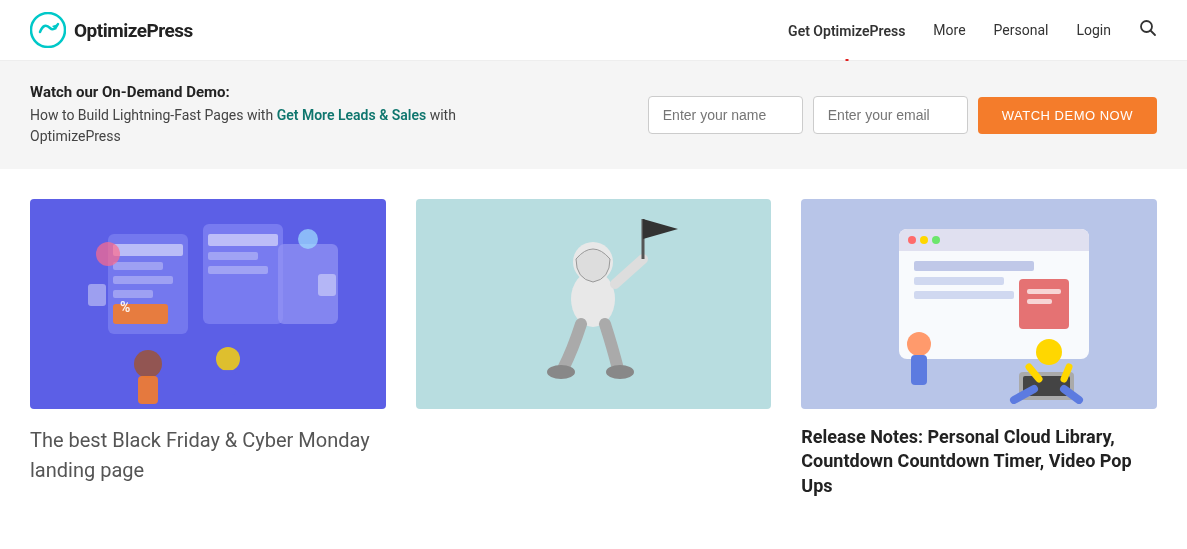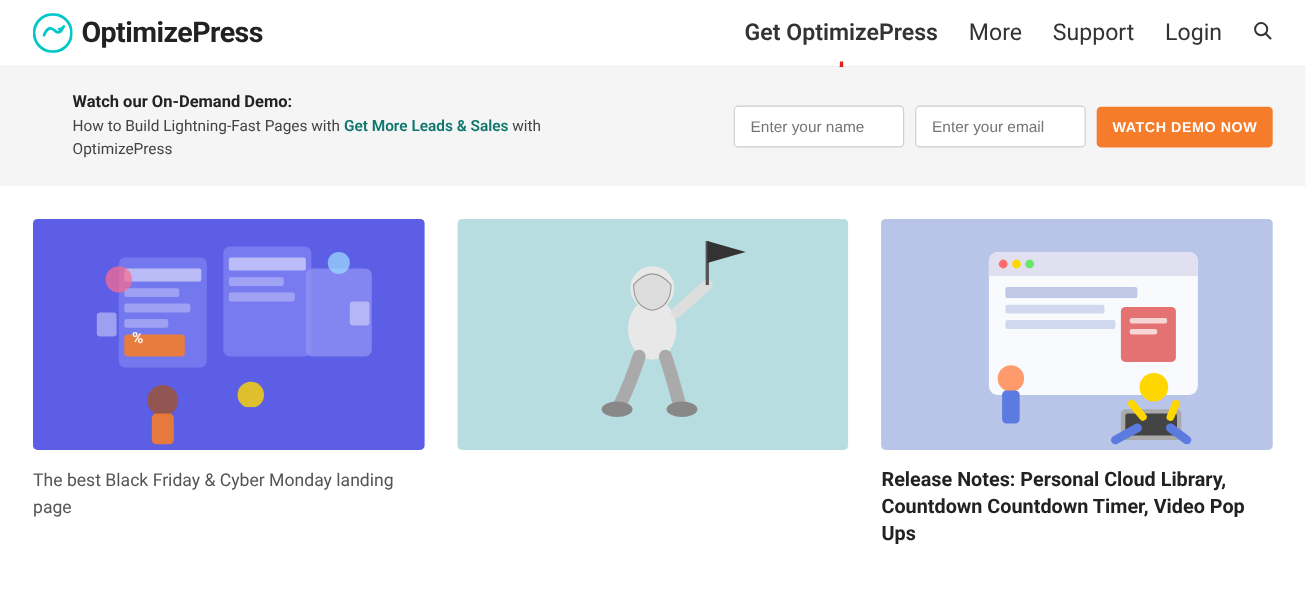--- a/index.html
+++ b/index.html
@@ -17,32 +17,32 @@
     .logo-area {
       display: flex;
       align-items: center;
       gap: 8px;
     }
     .logo-icon {
       width: 36px;
       height: 36px;
     }
     .logo-text {
-      font-size: 26px;
+      font-size: 19px;
       font-weight: 700;
       color: #222;
       letter-spacing: -0.5px;
     }
     .nav {
       display: flex;
       align-items: center;
       gap: 28px;
     }
     .nav-item {
-      font-size: 21px;
+      font-size: 14px;
       color: #333;
       cursor: pointer;
       text-decoration: none;
       font-weight: 400;
     }
     .nav-item.active { font-weight: 600; color: #333; }
     .search-icon-btn {
       cursor: pointer;
       color: #333;
       font-size: 18px;
@@ -52,21 +52,20 @@
     .banner {
       background: #f5f5f5;
       padding: 22px 30px;
       display: flex;
       align-items: center;
       justify-content: space-between;
       position: relative;
     }
     .banner-text {
       max-width: 500px;
-      margin-left: 36px;
     }
     .banner-title {
       font-size: 15px;
       font-weight: 700;
       color: #222;
       margin-bottom: 4px;
     }
     .banner-subtitle {
       font-size: 14px;
       color: #444;
@@ -87,24 +86,24 @@
       border-radius: 4px;
       font-size: 14px;
       color: #999;
       background: #fff;
       width: 155px;
     }
     .watch-btn {
       background: #f47c2b;
       color: #fff;
       border: none;
-      padding: 11px 14px;
+      padding: 11px 24px;
       border-radius: 4px;
       font-size: 13px;
-      font-weight: 700;
+      font-weight: 400;
       cursor: pointer;
       letter-spacing: 0.5px;
       text-transform: uppercase;
       white-space: nowrap;
     }
 
     
     .cards-section {
       padding: 30px 30px 20px;
       display: grid;
@@ -129,21 +128,21 @@
     .card-image.periwinkle { background: #b8c5e8; }
 
     .card-title {
       font-size: 18px;
       font-weight: 700;
       color: #222;
       line-height: 1.35;
       margin-bottom: 8px;
     }
     .card-excerpt {
-      font-size: 16px;
+      font-size: 20px;
       color: #555;
       line-height: 1.5;
     }
   </style>
 </head>
 <body>
 
 <header class="header">
   <div class="logo-area">
     <svg class="logo-icon" viewBox="0 0 36 36" fill="none" xmlns="http://www.w3.org/2000/svg">
@@ -161,21 +160,21 @@
       <svg style="position:absolute; top:28px; left:50%; transform:translateX(-50%);" width="40" height="55" viewBox="0 0 40 55">
         <defs>
           <marker id="arrowhead" markerWidth="10" markerHeight="7" refX="10" refY="3.5" orient="auto">
             <polygon points="0 0, 10 3.5, 0 7" fill="#e02020"></polygon>
           </marker>
         </defs>
         <line x1="20" y1="55" x2="20" y2="10" stroke="#e02020" stroke-width="3" marker-end="url(#arrowhead)"></line>
       </svg>
     </div>
     <a class="nav-item" href="#">More</a>
-    <a class="nav-item" href="#">Support</a>
+    <a class="nav-item" href="#">Personal</a>
     <a class="nav-item" href="#">Login</a>
     <span class="search-icon-btn">
       <svg width="18" height="18" viewBox="0 0 18 18" fill="none">
         <circle cx="7.5" cy="7.5" r="5.5" stroke="#333" stroke-width="1.8"></circle>
         <line x1="11.5" y1="11.5" x2="16" y2="16" stroke="#333" stroke-width="1.8" stroke-linecap="round"></line>
       </svg>
     </span>
   </nav>
 </header>
 

